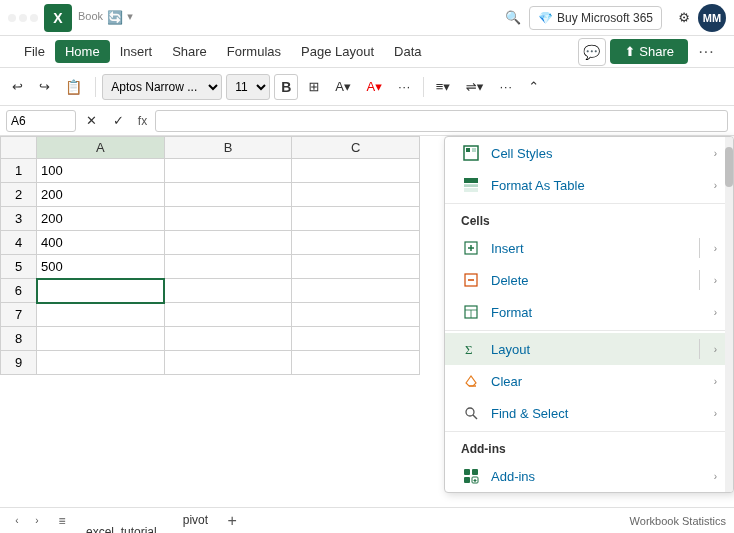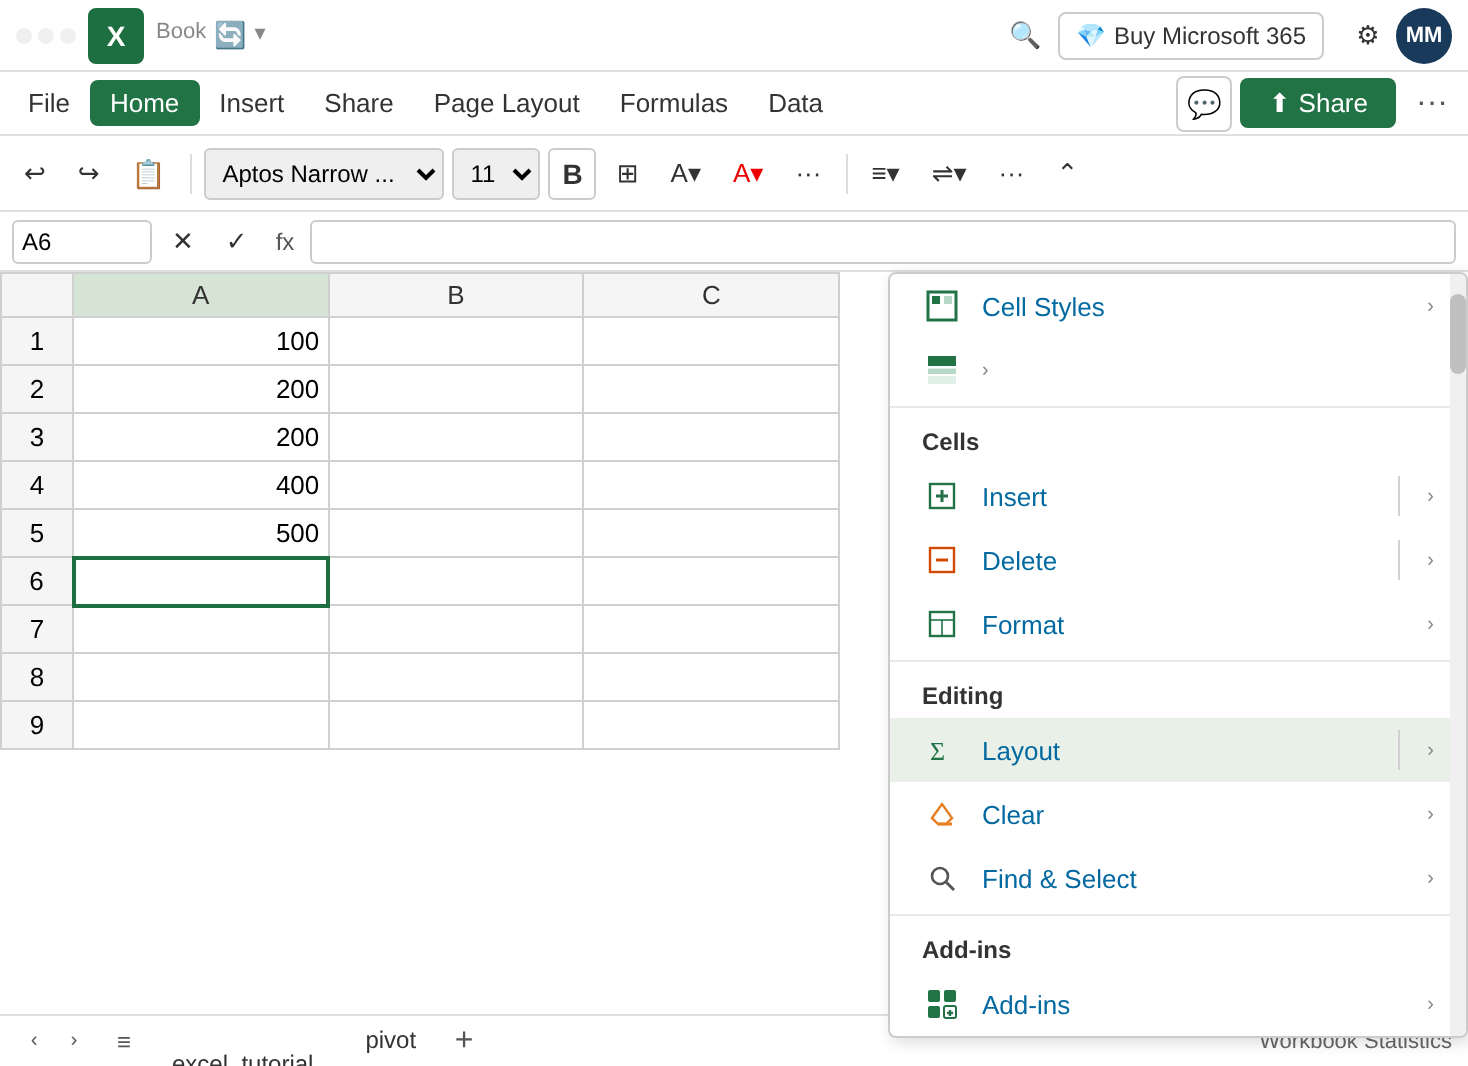--- a/index.html
+++ b/index.html
@@ -14,21 +14,21 @@
     .title-name { font-size: 13px; color: #333; display: flex; gap: 4px; }
     .title-name span { font-size: 11px; color: #888; }
     .title-spacer { flex: 1; }
     .title-search { width: 32px; height: 28px; background: none; border: none; display: flex; align-items: center; justify-content: center; color: #555; font-size: 16px; cursor: pointer; }
     .buy-365 { display: flex; align-items: center; gap: 4px; font-size: 12px; color: #333; padding: 4px 8px; border: 1px solid #ccc; border-radius: 4px; margin-right: 8px; cursor: pointer; }
     .title-gear { width: 28px; height: 28px; display: flex; align-items: center; justify-content: center; font-size: 16px; color: #555; cursor: pointer; }
     .title-avatar { width: 28px; height: 28px; background: #1a3a5c; border-radius: 50%; display: flex; align-items: center; justify-content: center; color: #fff; font-size: 11px; font-weight: bold; }
 
     
     .menu-bar {
-      display: flex; align-items: center; padding: 2px 4px; height: 32px;
+      display: flex; align-items: center; padding: 2px 14px; height: 32px;
       background: #fff; border-bottom: 1px solid #e0e0e0;
     }
     .menu-item { padding: 4px 10px; font-size: 13px; color: #333; cursor: pointer; border-radius: 4px; }
     .menu-item.active { background: #217346; color: #fff; border-radius: 4px; }
     .menu-share { margin-left: auto; display: flex; align-items: center; gap: 4px; }
     .share-btn { background: #217346; color: #fff; border: none; border-radius: 4px; padding: 5px 14px; font-size: 13px; cursor: pointer; display: flex; align-items: center; gap: 4px; }
     .comment-btn { width: 28px; height: 28px; display: flex; align-items: center; justify-content: center; border: 1px solid #ccc; border-radius: 4px; font-size: 14px; cursor: pointer; color: #555; }
     .more-btn { width: 28px; height: 28px; display: flex; align-items: center; justify-content: center; font-size: 16px; cursor: pointer; color: #555; }
 
     
@@ -50,21 +50,21 @@
     .cell-ref { width: 70px; height: 22px; border: 1px solid #ccc; border-radius: 3px; font-size: 12px; padding: 0 4px; }
     .fx-btn { font-size: 12px; color: #555; padding: 2px 4px; cursor: pointer; }
     .formula-input { flex: 1; height: 22px; border: 1px solid #ccc; border-radius: 3px; font-size: 12px; padding: 0 4px; }
 
     
     .main-area { display: flex; height: calc(533px - 36px - 32px - 38px - 30px - 26px); position: relative; }
 
     
     .spreadsheet { flex: 1; overflow: hidden; position: relative; }
     .sheet-table { width: 420px; border-collapse: collapse; }
-    .sheet-table th, .sheet-table td { border: 1px solid #d0d0d0; text-align: right; font-size: 13px; }
+    .sheet-table th, .sheet-table td { border: 1px solid #d0d0d0; font-size: 13px; }
     .sheet-table th { background: #f5f5f5; text-align: center; font-weight: normal; color: #333; height: 22px; min-width: 36px; }
     .col-header { background: #f5f5f5 !important; text-align: center; }
     .row-num { background: #f5f5f5; text-align: center !important; width: 36px; }
     .data-cell { padding: 2px 4px; min-width: 80px; height: 24px; }
     .active-cell { border: 2px solid #1d6f42 !important; }
     .col-a-header { background: #d6e4d6 !important; }
 
     
     .dropdown-panel {
       position: absolute; right: 0; top: 0; width: 290px;
@@ -125,22 +125,22 @@
   </div>
   <div class="title-gear tb-btn">⚙</div>
   <div class="title-avatar">MM</div>
 </div>
 
 <div class="menu-bar">
   <div class="menu-item">File</div>
   <div class="menu-item active">Home</div>
   <div class="menu-item">Insert</div>
   <div class="menu-item">Share</div>
+  <div class="menu-item">Formulas</div>
   <div class="menu-item">Page Layout</div>
-  <div class="menu-item">Formulas</div>
   <div class="menu-item">Data</div>
   <div class="menu-share">
     <div class="comment-btn">💬</div>
     <button class="share-btn">
       <span>⬆</span>
       <span>Share</span>
     </button>
     <div class="more-btn">···</div>
   </div>
 </div>
@@ -263,20 +263,21 @@
 
     <div class="dp-item">
       <div class="dp-item-icon">
         <svg width="16" height="16" viewBox="0 0 16 16">
             <rect x="1" y="1" width="14" height="5" fill="#217346"></rect>
             <rect x="1" y="7" width="14" height="3" fill="#b5d8c7"></rect>
             <rect x="1" y="11" width="14" height="4" fill="#e0f0e8"></rect>
             <line x1="1" y1="7" x2="15" y2="7" stroke="#fff" stroke-width="0.5"></line>
           </svg>
       </div>
+      <span class="dp-item-label">Format As Table</span>
       <span class="dp-item-arrow">›</span>
     </div>
 
     <div class="dp-divider"></div>
 
     <div class="dp-section-header">Cells</div>
 
     <div class="dp-item">
       <div class="dp-item-icon">
         <svg width="16" height="16" viewBox="0 0 16 16">
@@ -309,21 +310,20 @@
             <line x1="2" y1="6" x2="14" y2="6" stroke="#217346" stroke-width="0.8"></line>
             <line x1="8" y1="6" x2="8" y2="14" stroke="#217346" stroke-width="0.8"></line>
           </svg>
       </div>
       <span class="dp-item-label">Format</span>
       <span class="dp-item-arrow">›</span>
     </div>
 
     <div class="dp-divider"></div>
 
-    <div class="dp-section-header">Editing</div>
 
     <div class="dp-item highlighted">
       <div class="dp-item-icon">
         <svg width="16" height="16" viewBox="0 0 16 16">
             <text x="2" y="13" font-size="13" fill="#217346" font-family="serif">Σ</text>
           </svg>
       </div>
       <span class="dp-item-label">Layout</span>
       <div class="dp-pipe"></div>
       <span class="dp-item-arrow">›</span>

